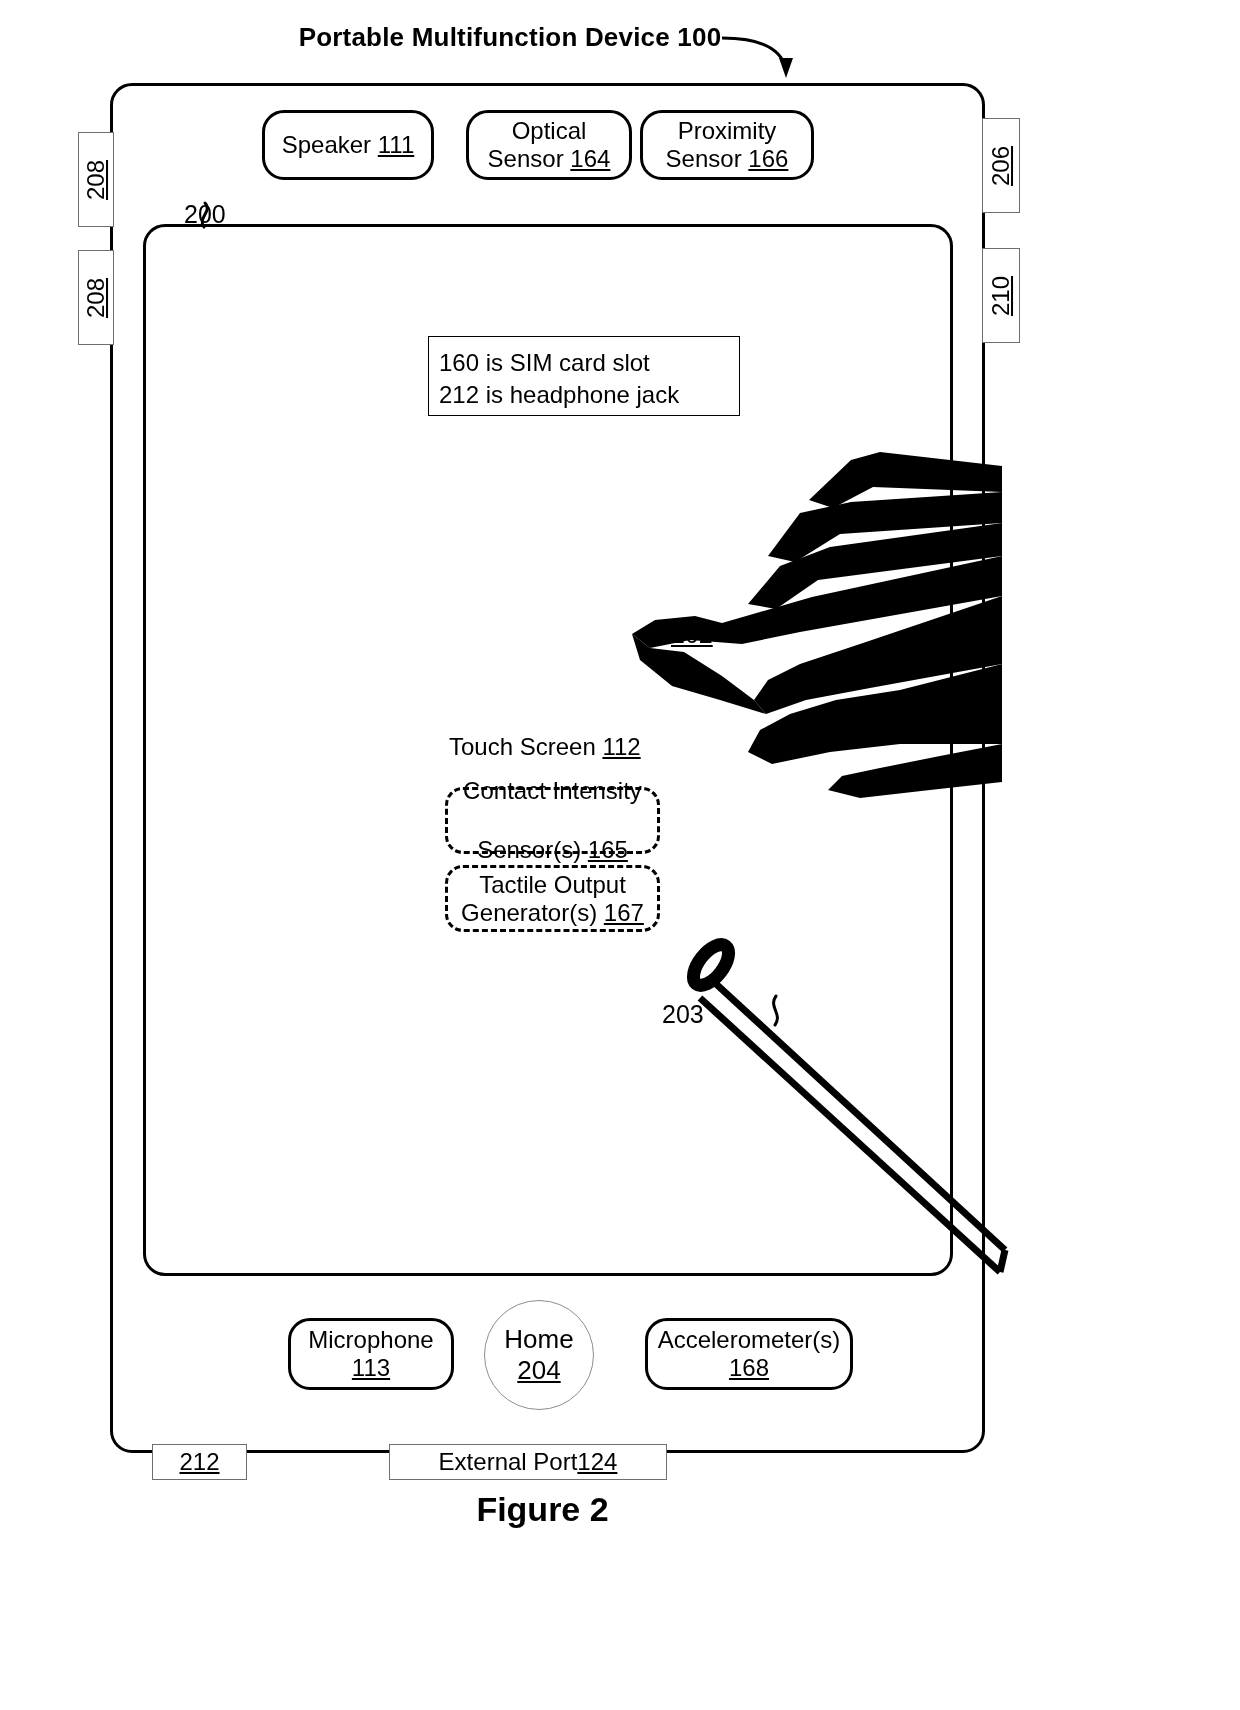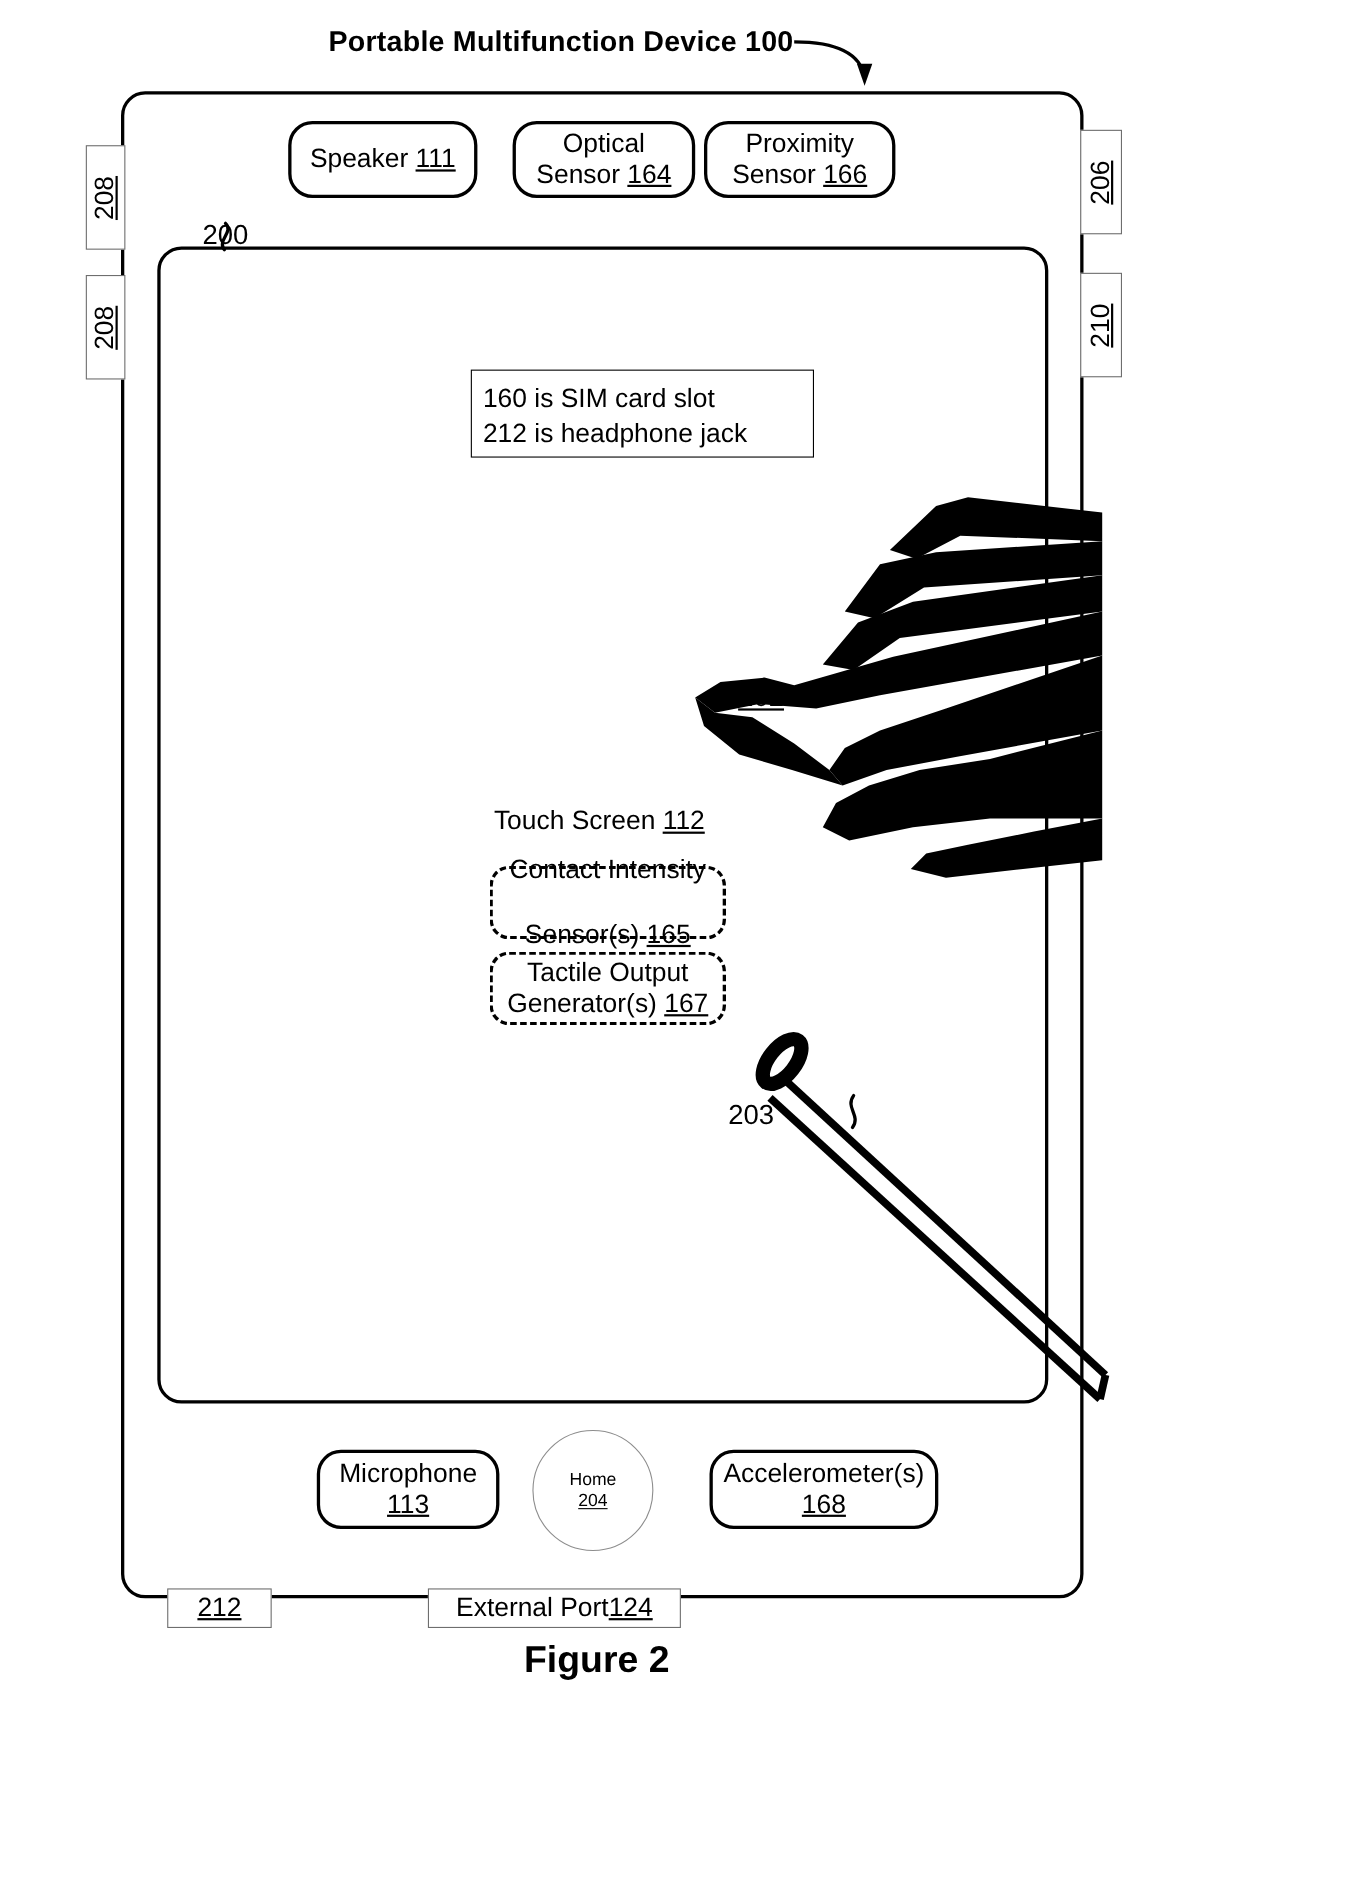--- a/index.html
+++ b/index.html
@@ -88,21 +88,21 @@
   #home-button {
     left: 484px; top: 1300px;
     width: 110px; height: 110px;
     border: 1.5px solid #8d8d8d;
     border-radius: 50%;
     box-sizing: border-box;
     display: flex;
     flex-direction: column;
     align-items: center;
     justify-content: center;
-    font-size: 16px;
+    font-size: 26px;
     line-height: 1.2;
     background: #fff;
   }
 
   
   #note-box {
     left: 428px; top: 336px;
     width: 312px; height: 80px;
     border: 1.8px solid #000;
     box-sizing: border-box;
@@ -143,21 +143,21 @@
     border: 1.2px solid #6e6e6e;
     box-sizing: border-box;
     background: #fff;
     display: flex;
     align-items: center;
     justify-content: center;
     font-size: 24px;
     white-space: nowrap;
   }
   #tab-212 { left: 152px; top: 1444px; width: 95px; height: 36px; }
-  #tab-external-port { left: 389px; top: 1444px; width: 230px; height: 36px; }
+  #tab-external-port { left: 389px; top: 1444px; width: 278px; height: 36px; }
 
   
   #figure-caption {
     left: 0; top: 1490px;
     width: 1085px;
     text-align: center;
     font-size: 34px;
     font-weight: bold;
   }
 

